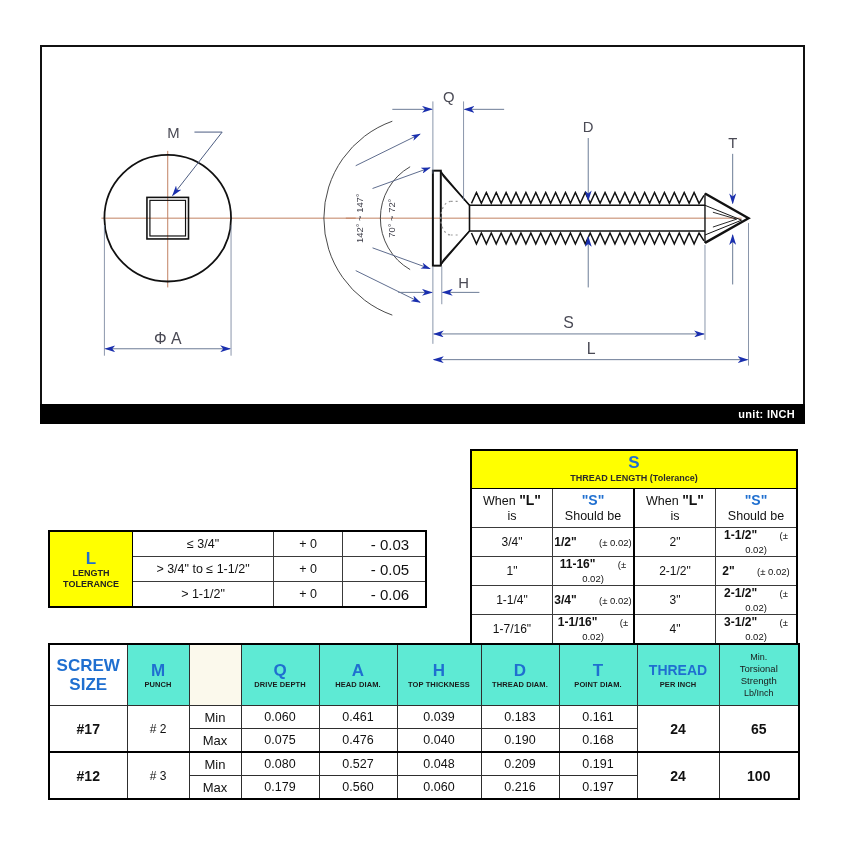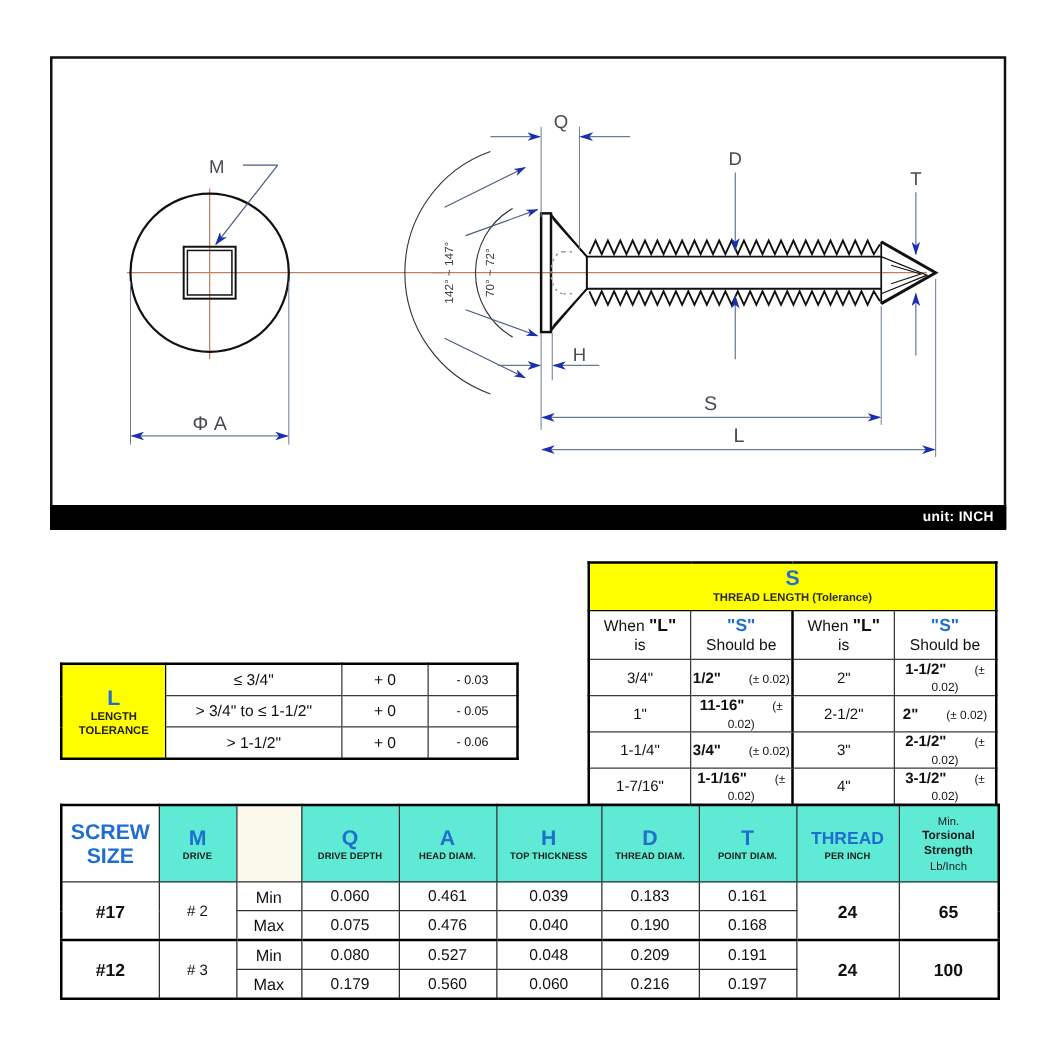--- a/index.html
+++ b/index.html
@@ -149,21 +149,21 @@
   }
   #l-table td.lcell .sub {
     font-size: 9px;
     font-weight: bold;
     color: #222;
     display: block;
     line-height: 11px;
   }
   #l-table td.range { width: 140px; font-size: 12.5px; height: 24px; }
   #l-table td.plus  { width: 68px;  font-size: 12.5px; }
-  #l-table td.minus { width: 70px;  font-size: 10px; }
+  #l-table td.minus { width: 70px;  font-size: 15px; padding-left: 12px; }
 
   
   #spec-table-wrap {
     position: absolute;
     left: 48px;
     top: 643px;
   }
   #spec-table {
     width: 750px;
     border: 2px solid #000;
@@ -186,21 +186,21 @@
     display: block;
     color: #1a1a1a;
     font-weight: bold;
     font-size: 7.5px;
     line-height: 10px;
     letter-spacing: .1px;
   }
   #spec-table .hdr .stack {
     display: block;
     color: #1a1a1a;
-    font-weight: bold;
+    font-weight: normal;
     font-size: 9.5px;
     line-height: 12px;
   }
   #spec-table .hdr .stack.thin { font-weight: normal; font-size: 9px; }
   #spec-table td.size {
     font-weight: bold;
     font-size: 14px;
   }
   #spec-table td.punch { font-size: 12px; }
   #spec-table td.mm { font-size: 13px; height: 22px; }
@@ -437,21 +437,21 @@
       <col style="width:80px">
     </colgroup>
     <tbody>
         <tr>
       <td class="hdr white">
         <span class="sym">SCREW</span>
         <span class="sym">SIZE</span>
       </td>
       <td class="hdr">
         <span class="sym">M</span>
-        <span class="desc">DRIVE</span>
+        <span class="desc">PUNCH</span>
       </td>
       <td class="hdr blank"></td>
       <td class="hdr">
         <span class="sym">Q</span>
         <span class="desc">DRIVE DEPTH</span>
       </td>
       <td class="hdr">
         <span class="sym">A</span>
         <span class="desc">HEAD DIAM.</span>
       </td>

